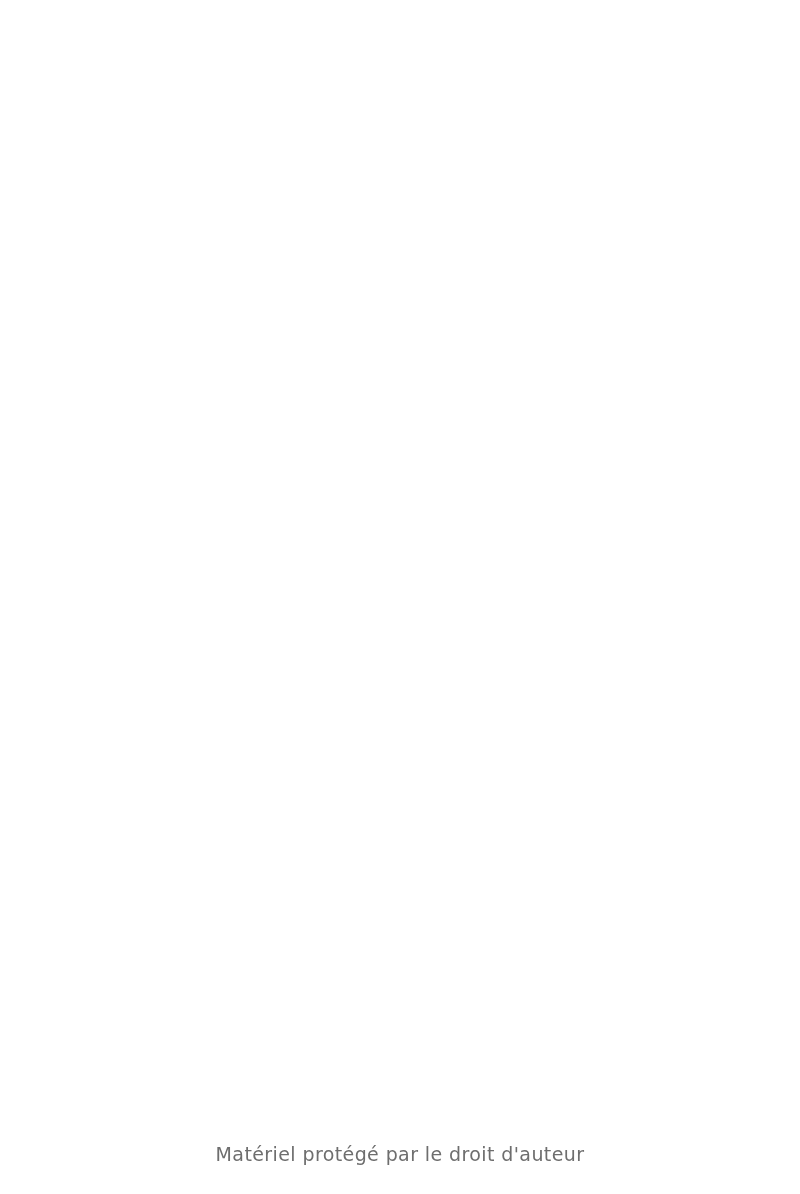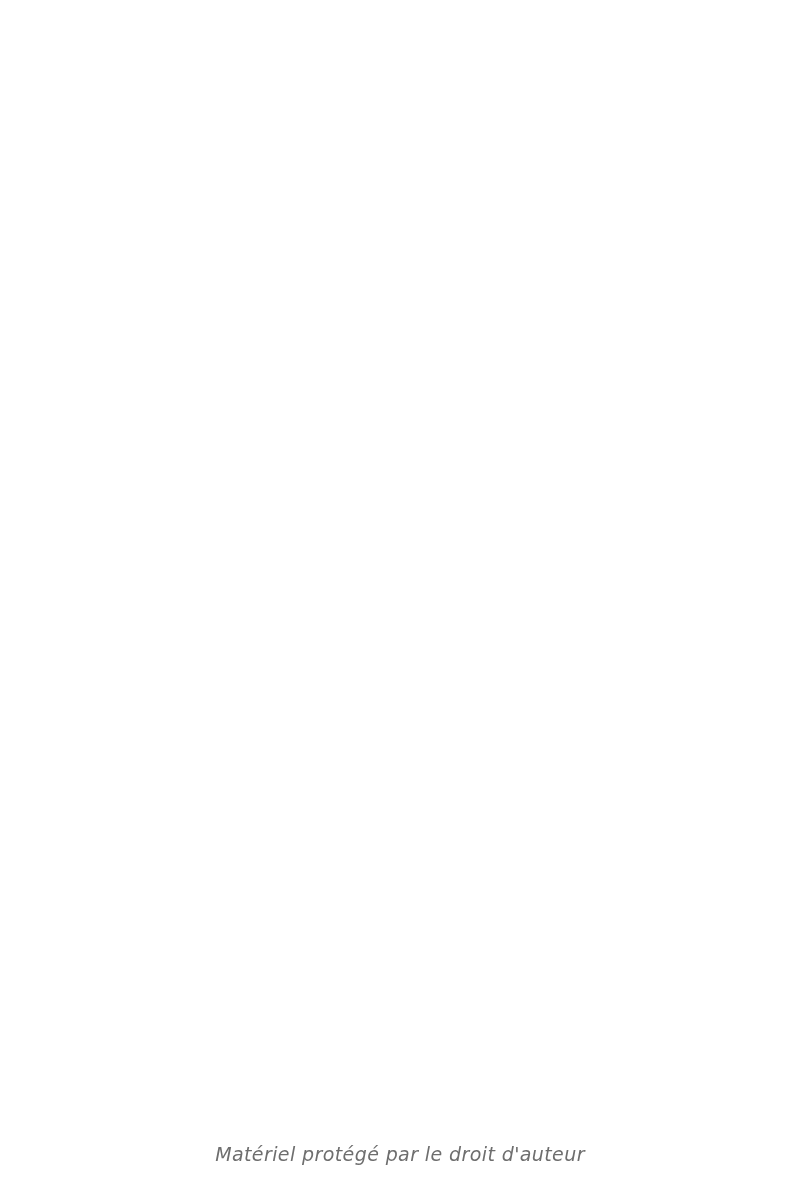--- a/index.html
+++ b/index.html
@@ -16,21 +16,20 @@
     background: #ffffff;
   }
   .watermark {
     position: absolute;
     left: 0; width: 100%;
     text-align: center;
     font-family: "DejaVu Sans", "Liberation Sans", sans-serif;
     font-size: 19px;
     letter-spacing: 0.4px;
     color: #6e6e6e;
-    font-style: italic;
   }
   .watermark.top { top: 24px; }
   .watermark.bottom { top: 1143px; }
 
   .header {
     position: absolute;
     top: 84px; left: 100px; width: 573px;
     height: 22px;
   }
   .header .pagenum {

